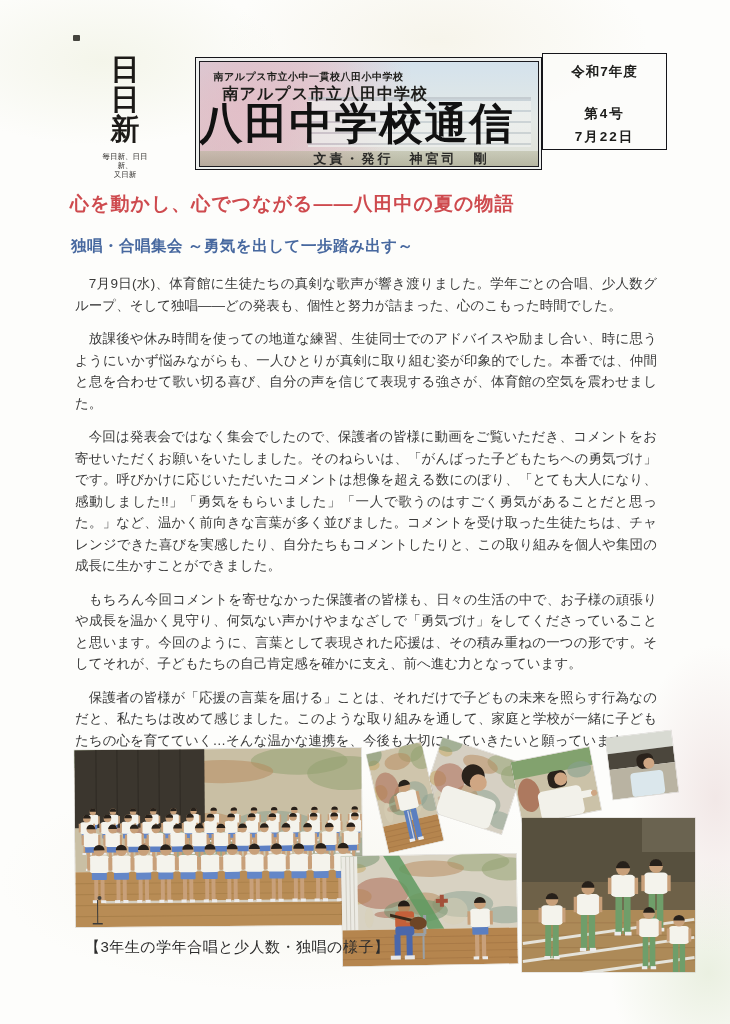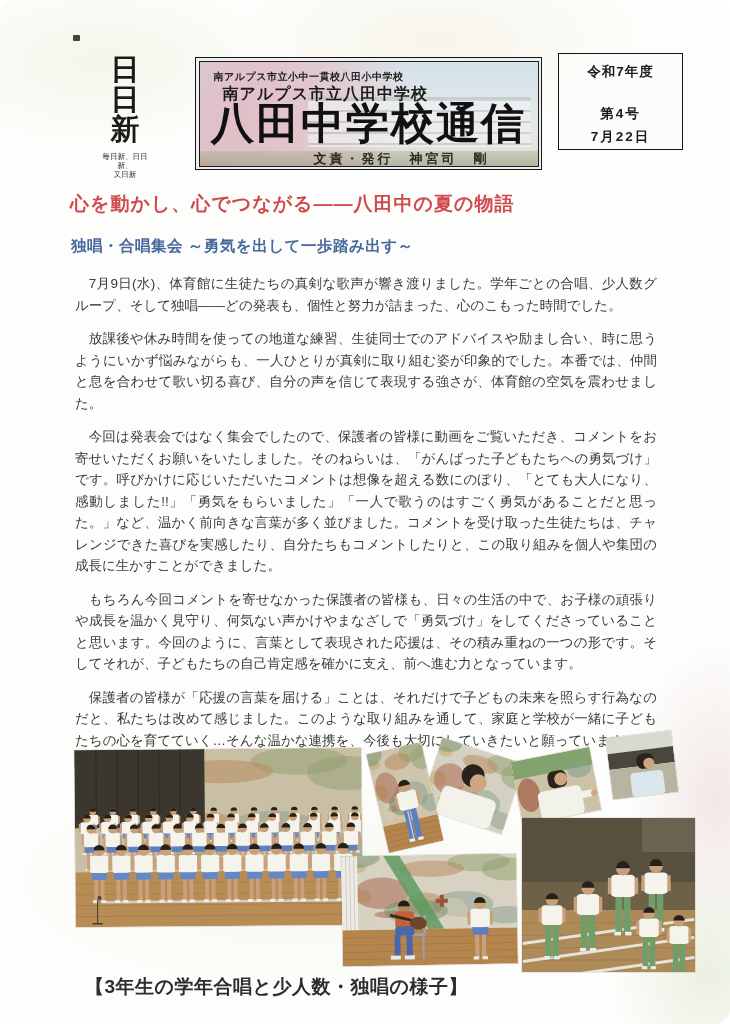--- a/index.html
+++ b/index.html
@@ -6,62 +6,61 @@
   .page{
     position:relative;width:730px;height:1024px;overflow:hidden;
     font-family:"Liberation Sans",sans-serif;color:#3b3b3b;
     background:
       radial-gradient(ellipse 260px 120px at 14% 6%, rgba(208,214,166,.20), transparent 70%),
       radial-gradient(ellipse 300px 130px at 60% 4%, rgba(224,214,178,.22), transparent 70%),
       radial-gradient(ellipse 120px 220px at 98% 78%, rgba(228,206,206,.45), transparent 70%),
       radial-gradient(ellipse 140px 160px at 97% 95%, rgba(206,220,186,.40), transparent 70%),
       radial-gradient(ellipse 420px 160px at 40% 86%, rgba(222,216,190,.18), transparent 70%),
       #fdfdfb;
-    border-radius: 15px;
   }
   .speck{position:absolute;left:73px;top:35px;width:7px;height:6px;background:#26241f;opacity:.85;border-radius:1px;}
   
   .logo{position:absolute;left:96px;top:54px;width:58px;text-align:center;color:#1c1a17;}
   .logo-vert{width:36px;margin:0 auto;font-family:"DejaVu Serif",serif;font-weight:bold;font-size:29px;line-height:30px;word-break:break-all;letter-spacing:0;}
   .logo-motto{margin-top:8px;font-family:"DejaVu Serif",serif;font-size:7.5px;line-height:9px;color:#2a2825;}
   .title-box{position:absolute;left:195px;top:57px;width:345px;height:111px;border:1.6px solid #15151a;background:#eef0ee;}
   .tb-inner{position:absolute;inset:2.5px;border:1px solid #1b1b20;overflow:hidden;}
   .tb-sky{position:absolute;inset:0;background:linear-gradient(#d4e2ec 0%,#e3e9e6 55%,#dfe0d6 100%);}
   .tb-blossom{position:absolute;inset:0;background:
       radial-gradient(circle at 12% 45%, rgba(226,188,198,.85), transparent 55%),
       radial-gradient(circle at 30% 25%, rgba(232,200,206,.6), transparent 45%),
       radial-gradient(circle at 6% 80%, rgba(210,170,180,.5), transparent 50%);}
   .tb-building{position:absolute;left:32%;top:34%;width:66%;height:46%;background:
       repeating-linear-gradient(180deg, rgba(175,185,195,.55) 0 2px, rgba(238,240,238,.9) 2px 11px);
       border-top:2px solid rgba(160,170,180,.6);opacity:.8;}
   .tb-ground{position:absolute;left:0;bottom:0;width:100%;height:14%;background:linear-gradient(rgba(178,178,150,.5),rgba(150,150,120,.55));}
   .tb-line1{position:absolute;left:14px;top:8px;font-size:10px;font-weight:bold;color:#22221f;letter-spacing:.5px;}
   .tb-line2{position:absolute;left:14px;top:22px;font-size:16px;font-weight:bold;color:#1d1d1a;letter-spacing:1px;padding-left:9px;}
-  .tb-title{position:absolute;left:0;top:38px;width:100%;text-align:center;font-family:"DejaVu Serif",serif;font-weight:bold;font-size:43px;line-height:46px;color:#111;letter-spacing:2px;}
+  .tb-title{position:absolute;left:0;top:38px;width:100%;text-align:left;font-family:"DejaVu Serif",serif;font-weight:bold;font-size:43px;line-height:46px;color:#111;letter-spacing:2px;}
   .tb-pub{position:absolute;left:0;top:88px;width:100%;text-align:center;font-size:13px;font-weight:bold;color:#2a2a28;letter-spacing:3px;padding-left:33px;}
-  .issue-box{position:absolute;left:558px;top:53px;width:123px;height:95px;border:1.7px solid #15151a;background:rgba(252,252,250,.6);text-align:center;color:#1c1c1a;}
+  .issue-box{position:absolute;left:542px;top:53px;width:123px;height:95px;border:1.7px solid #15151a;background:rgba(252,252,250,.6);text-align:center;color:#1c1c1a;}
   .issue-year{margin-top:9px;font-size:13.5px;font-weight:bold;letter-spacing:1px;}
   .issue-no{margin-top:24px;font-size:13.5px;font-weight:bold;letter-spacing:2px;}
   .issue-date{margin-top:5px;font-size:13.5px;font-weight:bold;letter-spacing:2px;}
   
   .headline{position:absolute;left:70px;top:191px;margin:0;font-size:19px;font-weight:bold;letter-spacing:1px;}
   .subheadline{position:absolute;left:63px;top:228px;margin:8px;font-size:15.5px;font-weight:bold;letter-spacing:.5px;}
   .bodytext{position:absolute;left:63px;top:261px;width:606px;height:494px;overflow:hidden;font-size:13.5px;line-height:21.5px;text-align:justify;color:#3a3a3a;}
   .bodytext p{margin:12px;}
   
   .photo{position:absolute;background:#fff;overflow:hidden;box-shadow:0 0 0 .5px rgba(90,85,70,.25);}
   .photo svg{display:block;width:100%;height:100%;}
   .photo-big{left:75px;top:749px;width:287px;height:177px;transform:rotate(-.5deg);z-index:2;}
   .photo-a{left:377px;top:747px;width:56px;height:101px;transform:rotate(-13deg);z-index:6;}
   .photo-b{left:429px;top:749px;width:86px;height:74px;transform:rotate(18deg);z-index:4;}
   .photo-c{left:516px;top:754px;width:80px;height:64px;transform:rotate(-11deg);z-index:5;}
   .photo-d{left:609px;top:734px;width:66px;height:62px;transform:rotate(-7deg);z-index:4;}
   .photo-guitar{left:342px;top:855px;width:175px;height:110px;transform:rotate(-1deg);z-index:5;}
   .photo-risers{left:522px;top:818px;width:173px;height:154px;z-index:7;}
-  .caption{position:absolute;left:85px;top:974px;font-size:19px;font-weight:700;color:#2d2d2d;letter-spacing:.5px;z-index:8;}
+  .caption{position:absolute;left:85px;top:938px;font-size:15px;font-weight:400;color:#2d2d2d;letter-spacing:.5px;z-index:8;}
 </style>
 </head>
 <body>
 
 <div class="page">
   <div class="speck"></div>
 
   <header>
     <div class="logo">
       <div class="logo-vert">日日新</div>

